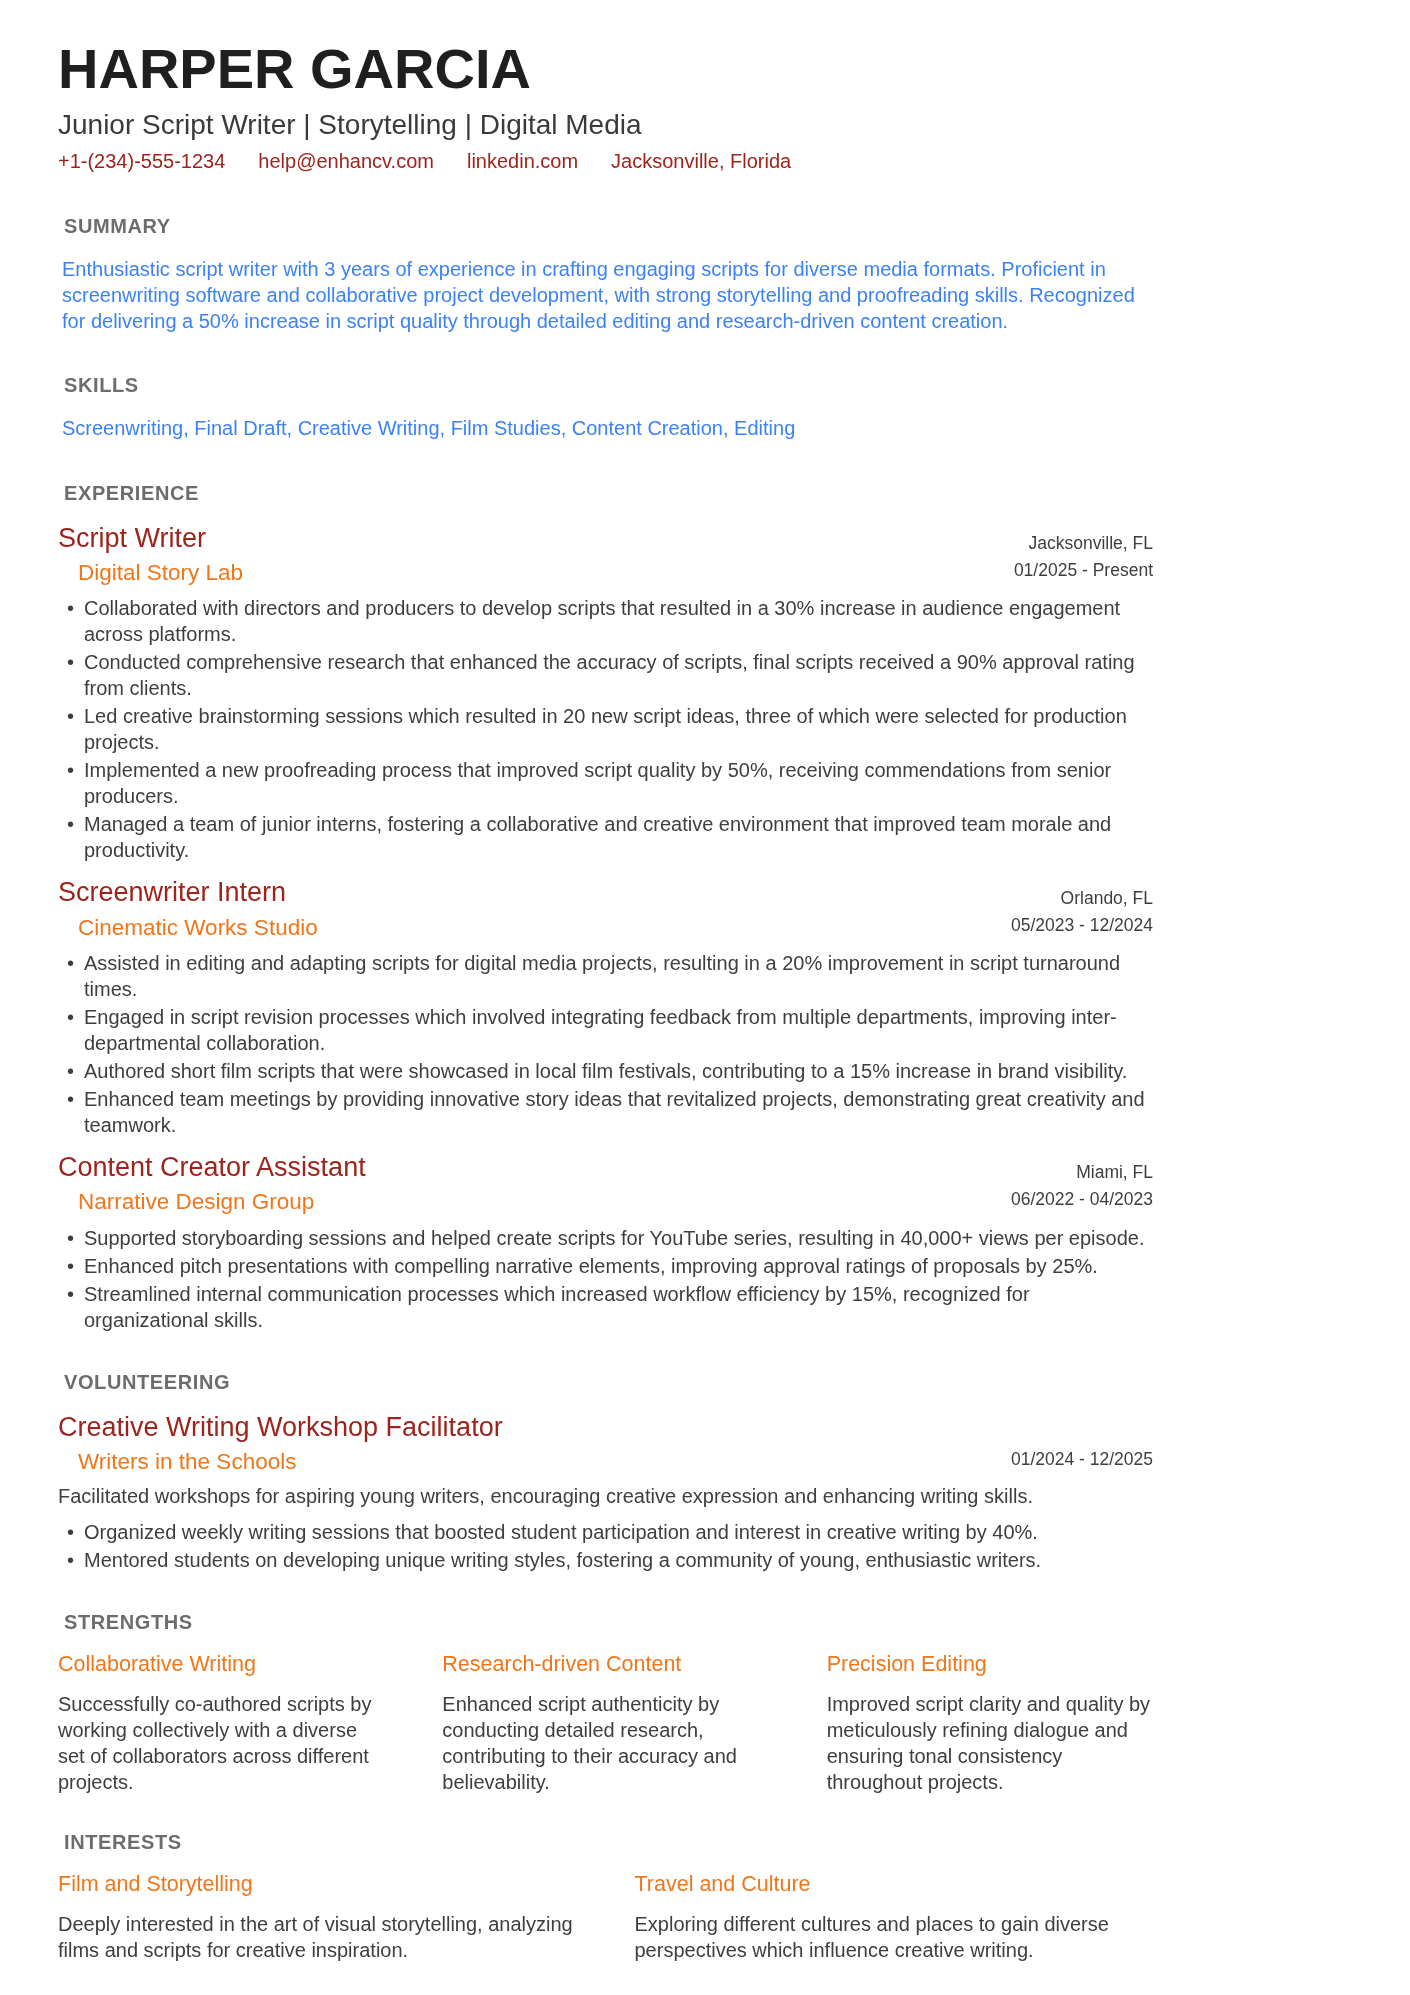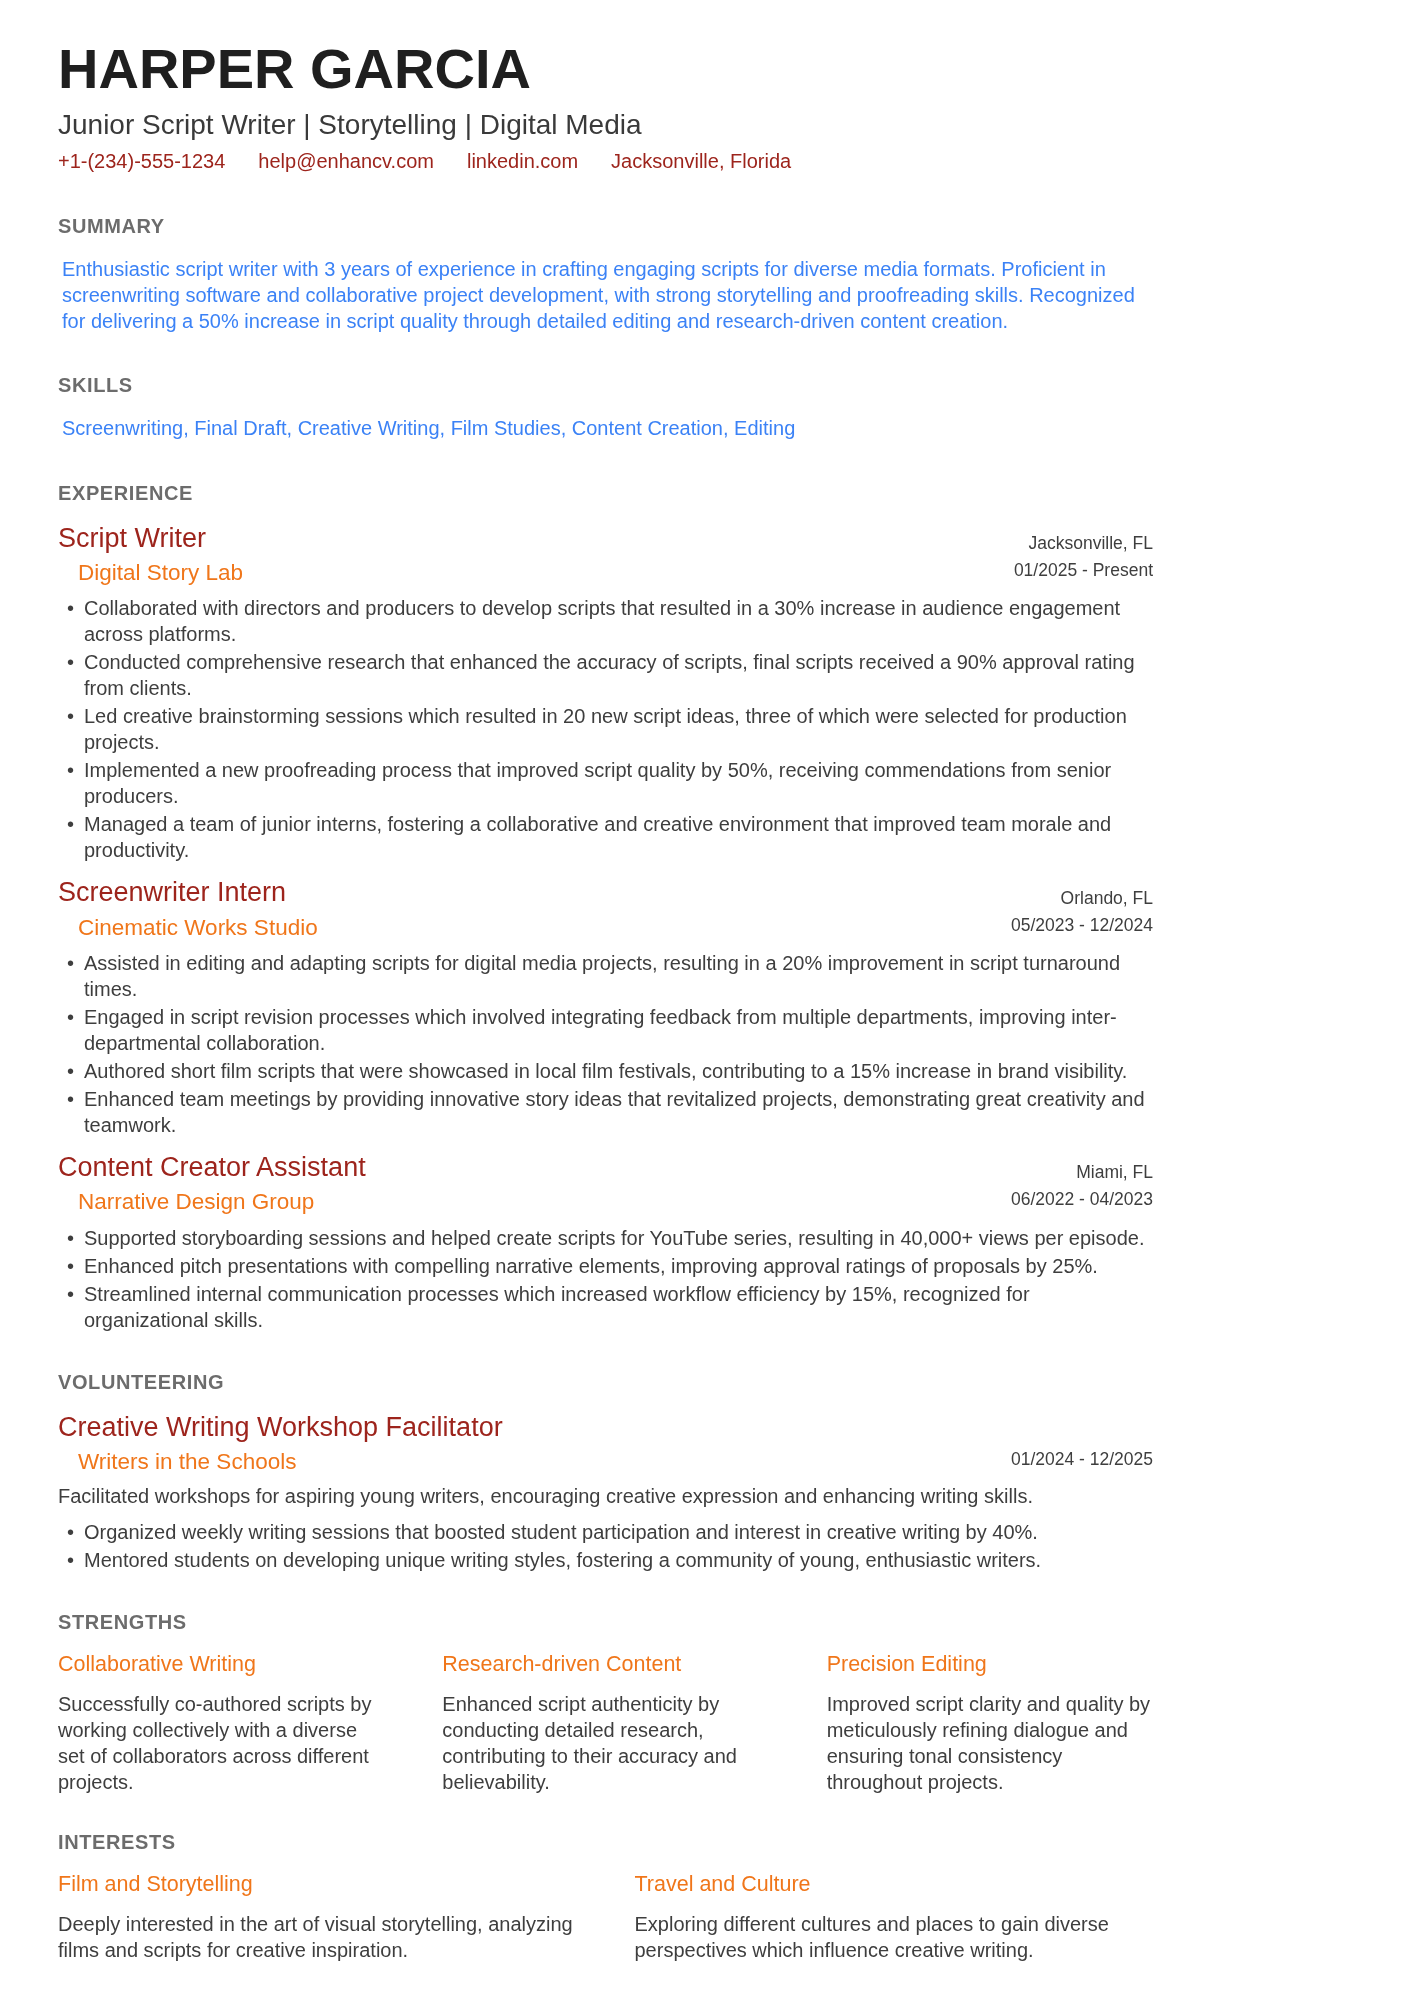--- a/index.html
+++ b/index.html
@@ -24,21 +24,21 @@
   }
   .contact-row {
     display:flex; gap:33px; align-items:baseline;
     font-size:20px; color:var(--accent-red,#9d241c); margin:0 0 6px 0;
   }
   .contact-row a { color:inherit; text-decoration:none; }
   
   .section { margin-top:36px; }
   .section-heading {
     font-size:20px; font-weight:700; color:#6c6c6c;
-    letter-spacing:.6px; margin:0 0 18px 0;
+    letter-spacing:.6px; margin:0 0 18px 6px;
   }
   .body-text { font-size:20px; line-height:1.31; margin:4px; color:#3b82f6; }
   
   .entry { margin-top:4px; }
   .entry + .entry { margin-top:14px; }
   .entry-head { display:flex; justify-content:space-between; align-items:flex-end; }
   .job-title { font-size:27px; font-weight:500; color:var(--accent-red,#9d241c); line-height:1.15; }
   .meta-right { font-size:17.5px; color:#3e3e3e; white-space:nowrap; }
   .entry-sub { display:flex; justify-content:space-between; align-items:flex-start; margin-top:6px;margin-left:20px; }
   .company { font-size:22.5px; font-weight:500; color:var(--accent-orange,#f0761a); line-height:1.15; }

